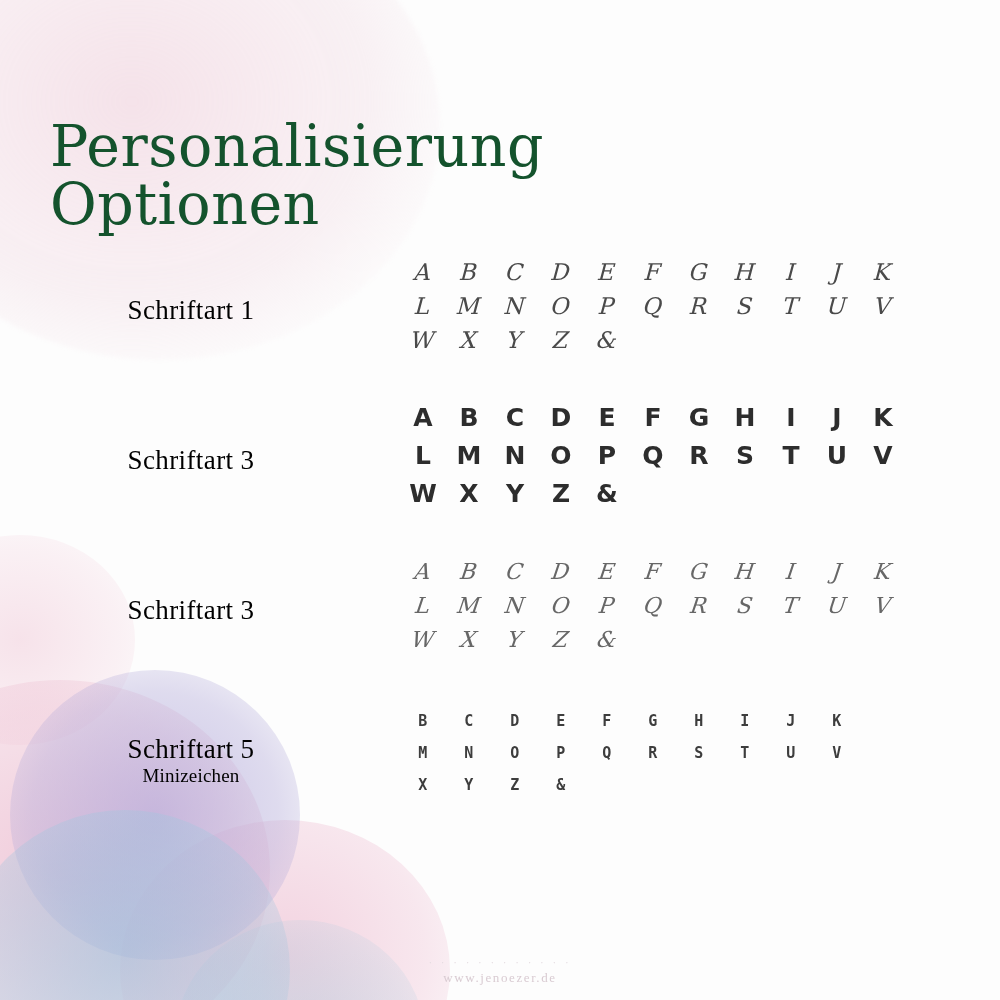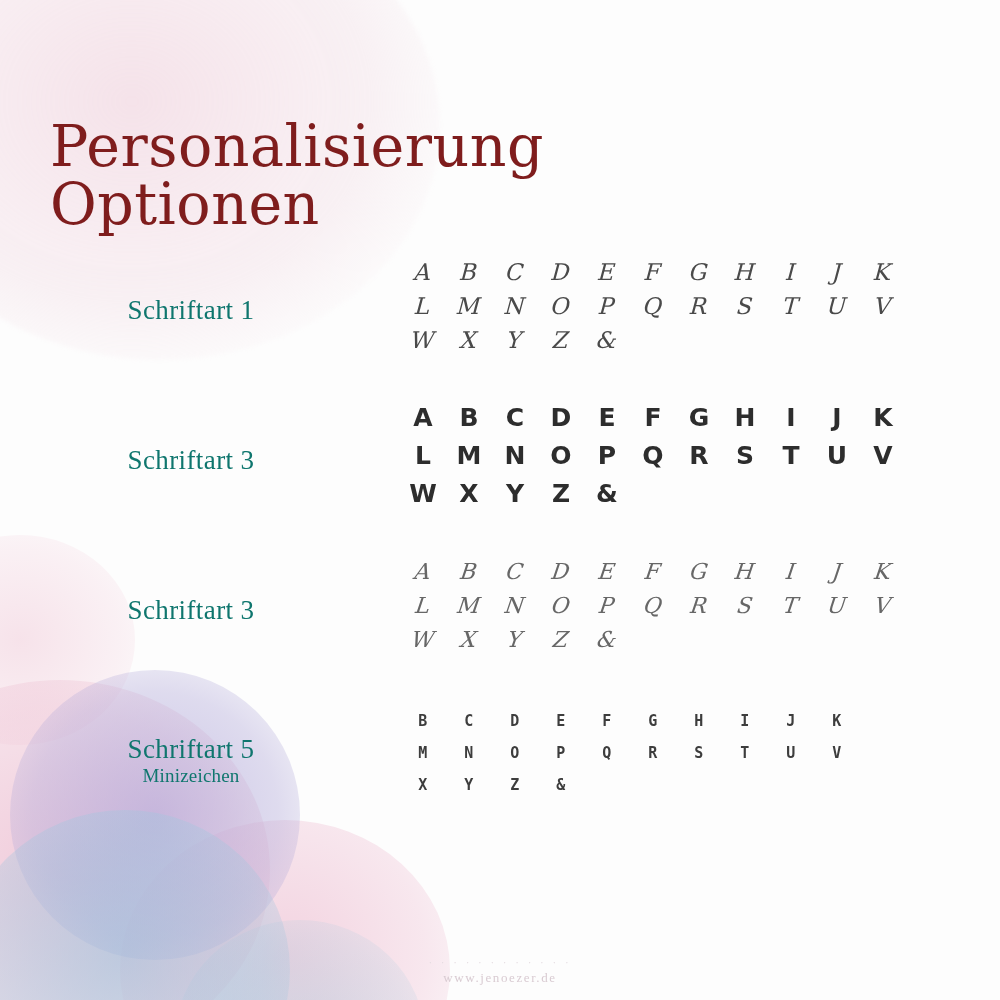--- a/index.html
+++ b/index.html
@@ -56,21 +56,21 @@
     left: 175px; bottom: -160px;
     width: 250px; height: 240px;
     background: radial-gradient(ellipse at 50% 50%, rgba(158,196,216,0.40) 0%, rgba(172,204,222,0.24) 62%, rgba(255,255,255,0) 100%);
   }
 
   
   .title {
     position: absolute;
     left: 50px;
     top: 58px;
-    color: #7f1d1d;
+    color: #14532d;
     font-family: "DejaVu Serif", serif;
     font-weight: 400;
     font-size: 57px;
     line-height: 1.03;
     letter-spacing: 0.5px;
     white-space: pre-line;
   }
   .title .line2 { display: block; }
 
   
@@ -82,21 +82,21 @@
   }
   .row {
     position: relative;
     display: flex;
     align-items: center;
     height: 150px;
   }
   .row-label {
     width: 400px;
     text-align: center;
-    color: #0f766e;
+    color: #000000;
     font-family: "Liberation Serif", serif;
     font-size: 27px;
     letter-spacing: 0.4px;
     padding-right: 18px;
     box-sizing: border-box;
   }
   .row-label .sublabel {
     display: block;
     font-size: 19px;
     letter-spacing: 0.2px;

